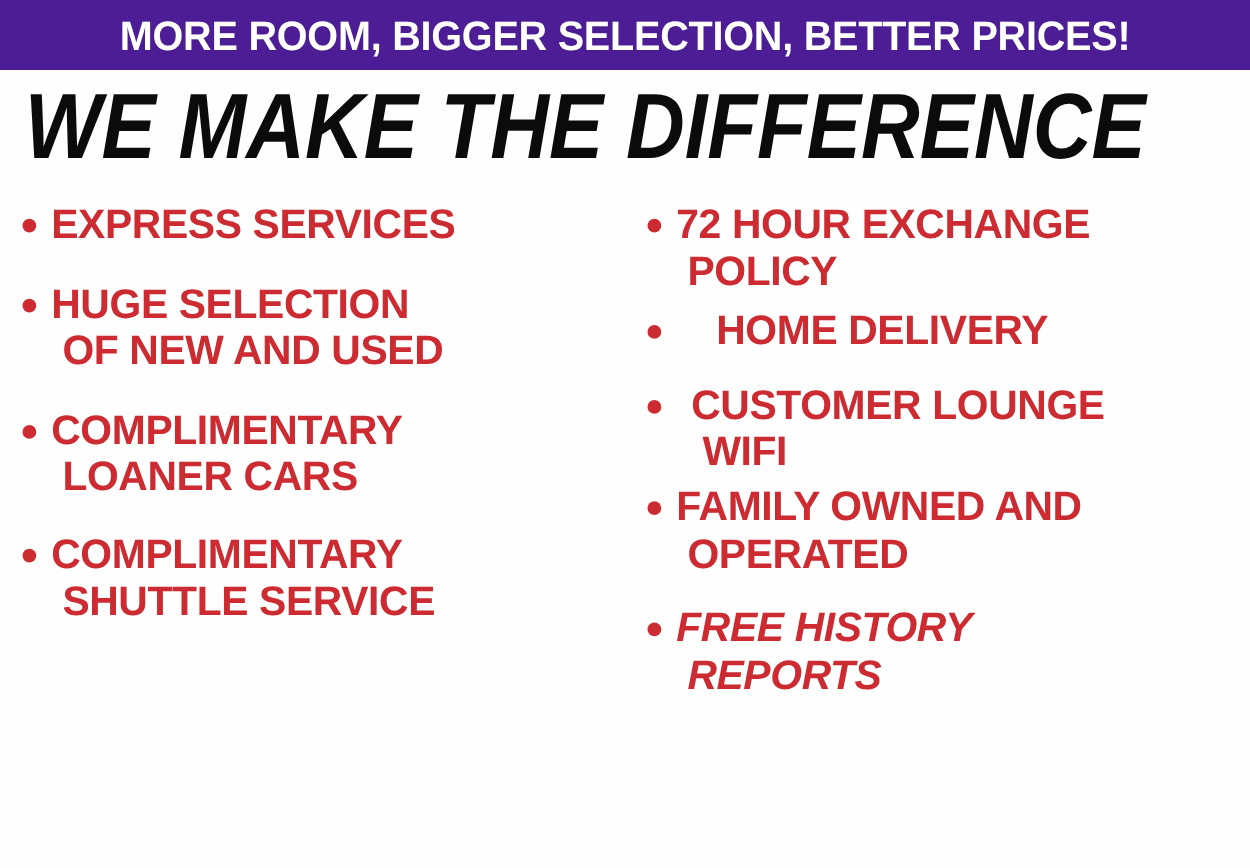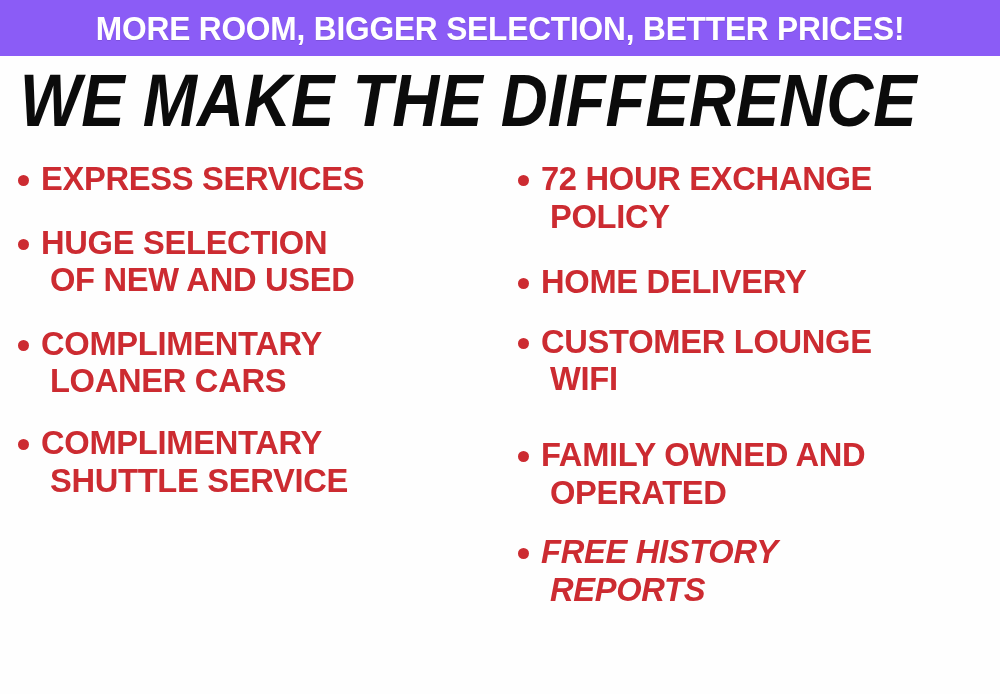--- a/index.html
+++ b/index.html
@@ -13,21 +13,21 @@
     position:relative;
     width:1000px; height:694px;
     background:#fefefe;
   }
 
   
   .banner {
     position:absolute;
     left:0; top:0;
     width:1000px; height:56px;
-    background:#8b5cf6;
+    background:#4c1d95;
     display:flex;
     align-items:center;
     justify-content:center;
   }
   .banner-text {
     color:#ffffff;
     font-family:"Liberation Sans", sans-serif;
     font-weight:bold;
     font-size:33px;
     letter-spacing:-0.2px;
@@ -99,23 +99,23 @@
   }
   .btext .ln { display:block; white-space:nowrap; }
   .btext .ln.indent { padding-left:9px; }
 
   
   .col-left  .bullet-item:nth-child(1) { margin-bottom:26px; }
   .col-left  .bullet-item:nth-child(2) { margin-bottom:26px; }
   .col-left  .bullet-item:nth-child(3) { margin-bottom:24px; }
   .col-left  .bullet-item:nth-child(4) { margin-bottom:24px; }
 
-  .col-right .bullet-item:nth-child(1) { margin-bottom:28px; }
-  .col-right .bullet-item:nth-child(2) { margin-bottom:22px; }
-  .col-right .bullet-item:nth-child(3) { margin-bottom:38px; }
+  .col-right .bullet-item:nth-child(1) { margin-bottom:10px; }
+  .col-right .bullet-item:nth-child(2) { margin-bottom:22px;gap:32px; }
+  .col-right .bullet-item:nth-child(3) { margin-bottom:6px;gap:12px; }
   .col-right .bullet-item:nth-child(4) { margin-bottom:22px; }
   .col-right .bullet-item:nth-child(5) { margin-bottom:22px;font-style:italic; }
 </style>
 </head>
 <body>
 
 <div class="page">
 
   <div class="banner">
     <div class="banner-text">MORE ROOM, BIGGER SELECTION, BETTER PRICES!</div>

